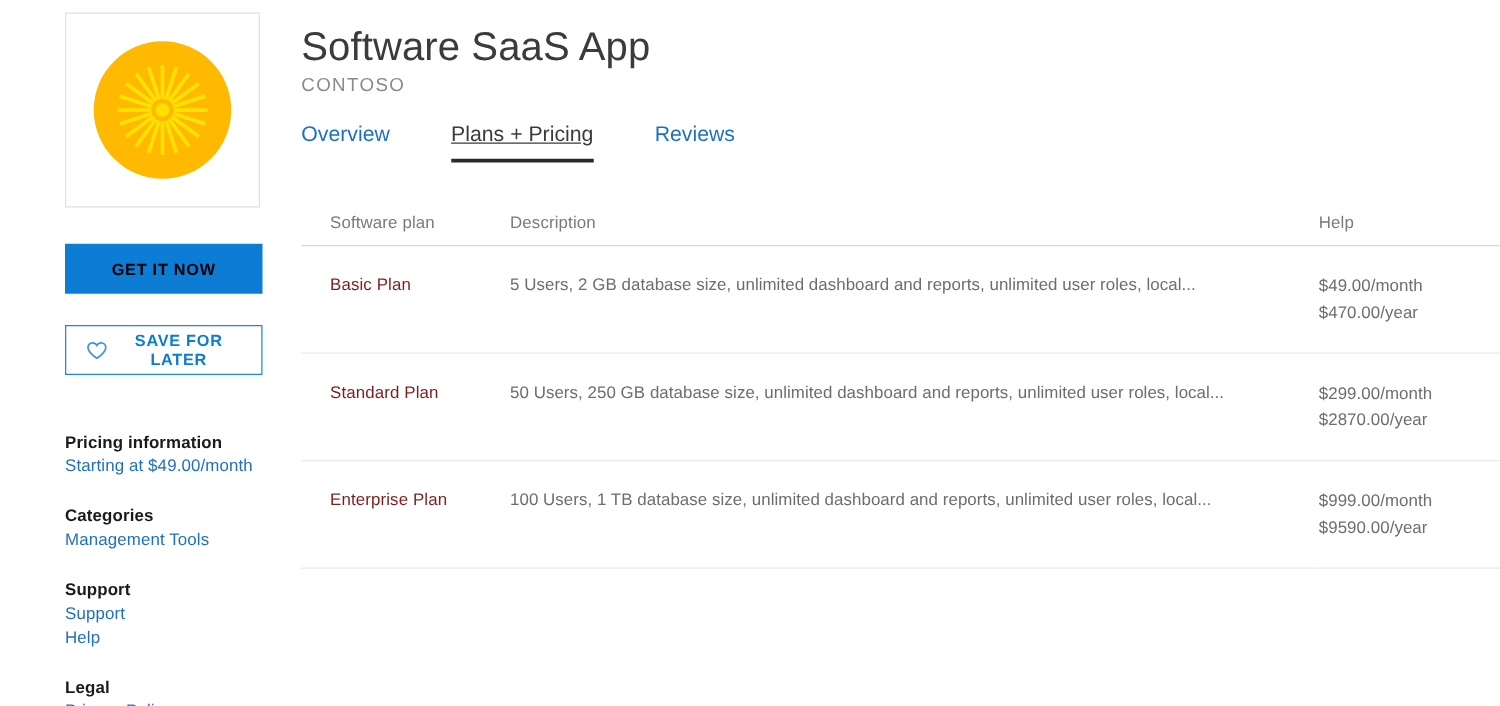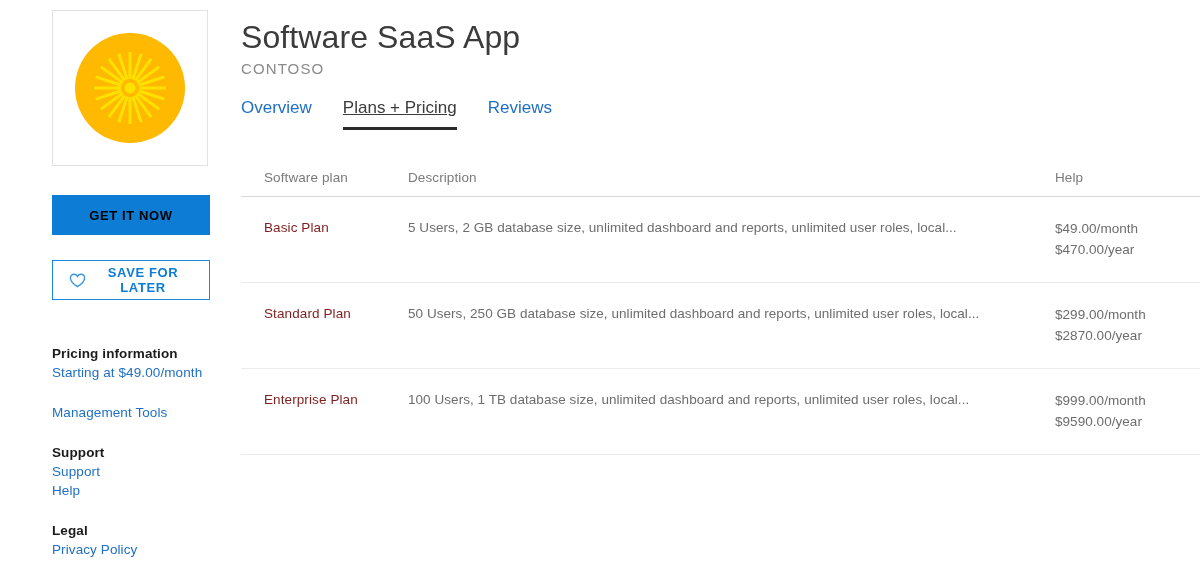--- a/index.html
+++ b/index.html
@@ -116,21 +116,21 @@
     font-size: 15px;
     color: #8a8a8a;
     letter-spacing: 1.1px;
     line-height: 19px;
   }
 
   #tabs {
     margin-top: 19px;
     display: flex;
     align-items: flex-start;
-    gap: 31px;
+    gap: 49px;
   }
   .tab {
     font-size: 17px;
     color: #1f6fc4;
     cursor: pointer;
     padding-bottom: 11px;
     line-height: 22px;
     position: relative;
     white-space: nowrap;
   }
@@ -249,20 +249,21 @@
     </span>
     <span>SAVE FOR LATER</span>
   </button>
 
   <div id="meta-groups">
       <div class="meta-group">
         <div class="meta-title">Pricing information</div>
         <a class="meta-link">Starting at $49.00/month</a>
       </div>
       <div class="meta-group">
+        <div class="meta-title">Categories</div>
         <a class="meta-link">Management Tools</a>
       </div>
       <div class="meta-group">
         <div class="meta-title">Support</div>
         <a class="meta-link">Support</a>
         <a class="meta-link">Help</a>
       </div>
       <div class="meta-group">
         <div class="meta-title">Legal</div>
         <a class="meta-link">Privacy Policy</a>

